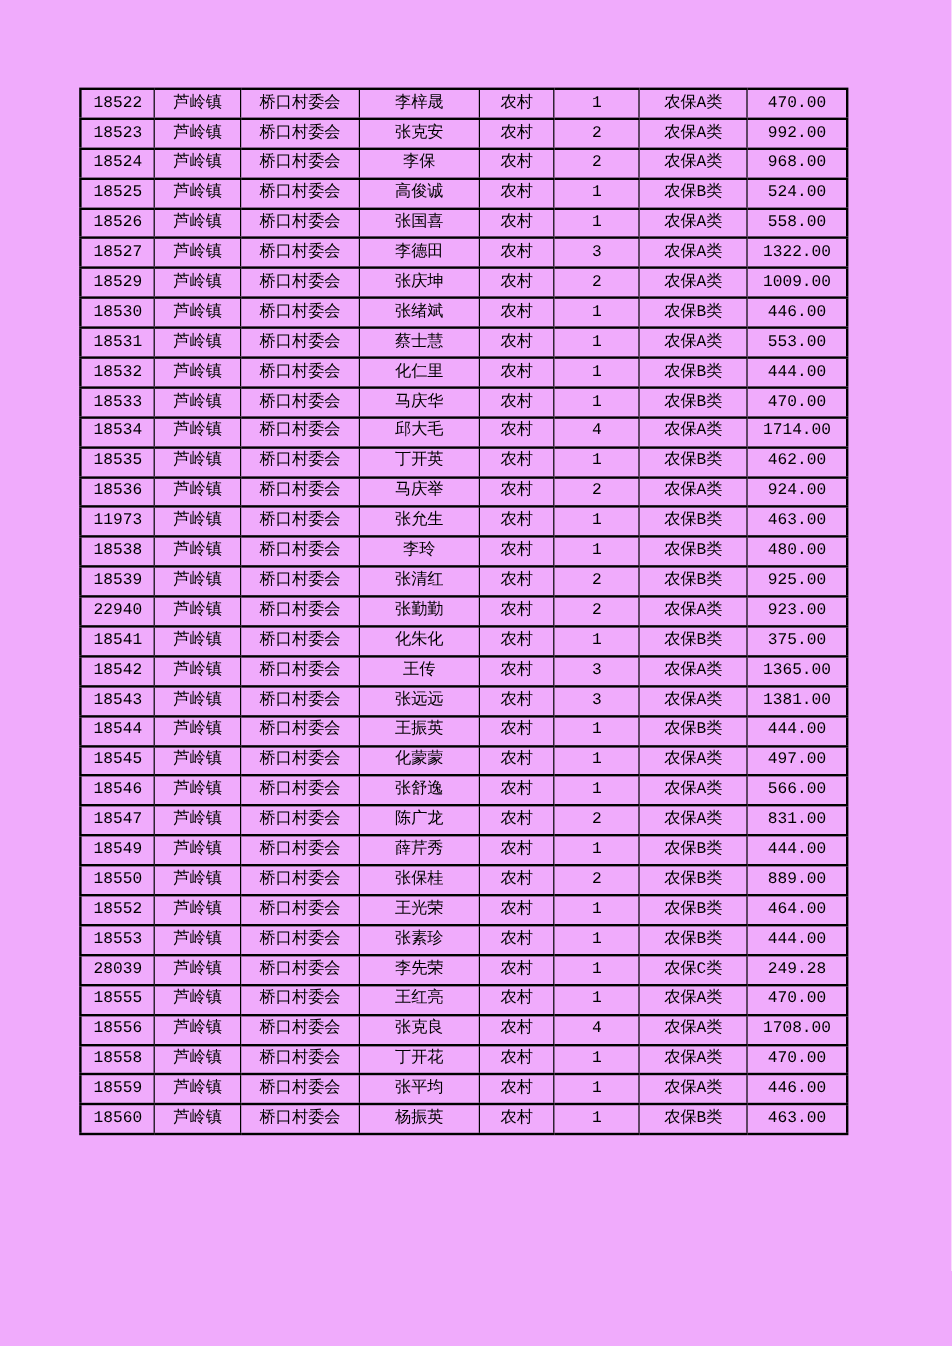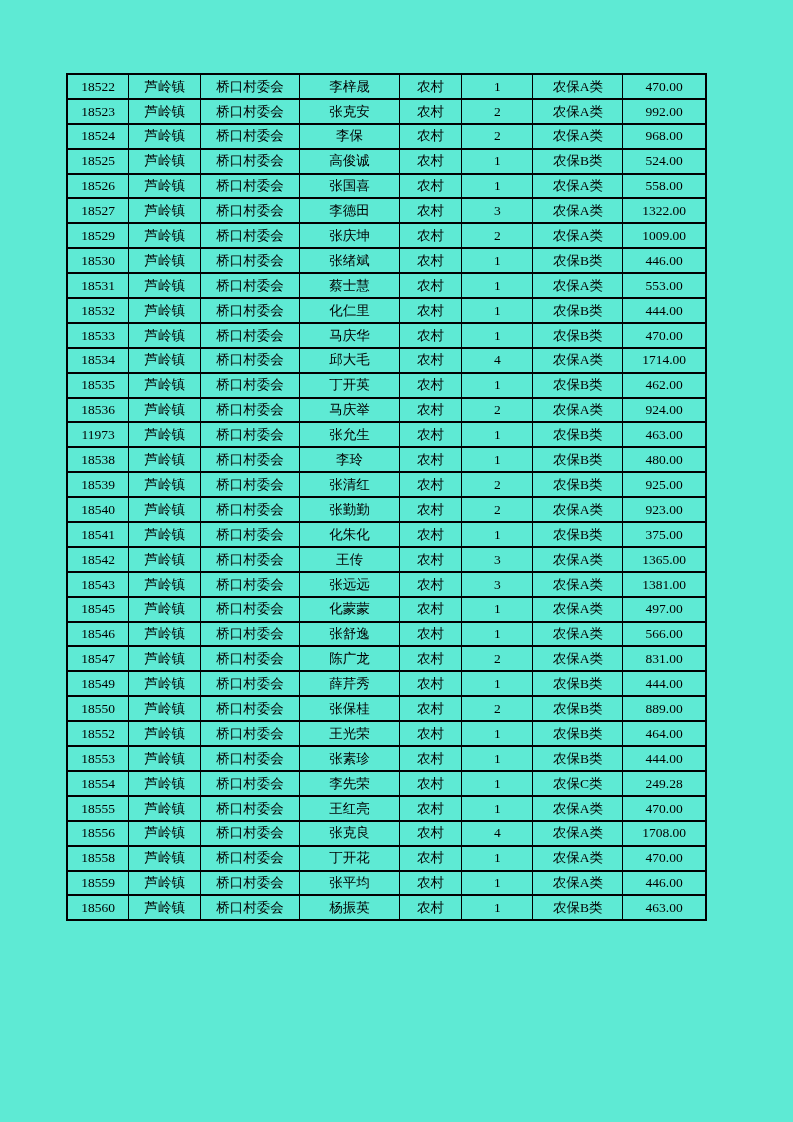--- a/index.html
+++ b/index.html
@@ -10,23 +10,24 @@
   body {
     width: 793px;
     height: 1122px;
     position: relative;
     font-family: "Liberation Serif", "DejaVu Serif", serif;
     color: #000000;
   }
   .page {
     width: 793px;
     height: 1122px;
-    background: #5eead4;
+    background: #f0abfc;
     position: relative;
     overflow: hidden;
+    font-family: Liberation Mono, monospace;
   }
   table.data-table {
     position: absolute;
     left: 66px;
     top: 73px;
     width: 641px;
     border-collapse: collapse;
     table-layout: fixed;
     border: 2px solid #000000;
   }
@@ -234,21 +235,21 @@
           <td>18539</td>
           <td>芦岭镇</td>
           <td>桥口村委会</td>
           <td>张清红</td>
           <td>农村</td>
           <td>2</td>
           <td>农保B类</td>
           <td>925.00</td>
         </tr>
         <tr>
-          <td>18540</td>
+          <td>22940</td>
           <td>芦岭镇</td>
           <td>桥口村委会</td>
           <td>张勤勤</td>
           <td>农村</td>
           <td>2</td>
           <td>农保A类</td>
           <td>923.00</td>
         </tr>
         <tr>
           <td>18541</td>
@@ -274,20 +275,30 @@
           <td>18543</td>
           <td>芦岭镇</td>
           <td>桥口村委会</td>
           <td>张远远</td>
           <td>农村</td>
           <td>3</td>
           <td>农保A类</td>
           <td>1381.00</td>
         </tr>
         <tr>
+          <td>18544</td>
+          <td>芦岭镇</td>
+          <td>桥口村委会</td>
+          <td>王振英</td>
+          <td>农村</td>
+          <td>1</td>
+          <td>农保B类</td>
+          <td>444.00</td>
+        </tr>
+        <tr>
           <td>18545</td>
           <td>芦岭镇</td>
           <td>桥口村委会</td>
           <td>化蒙蒙</td>
           <td>农村</td>
           <td>1</td>
           <td>农保A类</td>
           <td>497.00</td>
         </tr>
         <tr>
@@ -344,21 +355,21 @@
           <td>18553</td>
           <td>芦岭镇</td>
           <td>桥口村委会</td>
           <td>张素珍</td>
           <td>农村</td>
           <td>1</td>
           <td>农保B类</td>
           <td>444.00</td>
         </tr>
         <tr>
-          <td>18554</td>
+          <td>28039</td>
           <td>芦岭镇</td>
           <td>桥口村委会</td>
           <td>李先荣</td>
           <td>农村</td>
           <td>1</td>
           <td>农保C类</td>
           <td>249.28</td>
         </tr>
         <tr>
           <td>18555</td>

